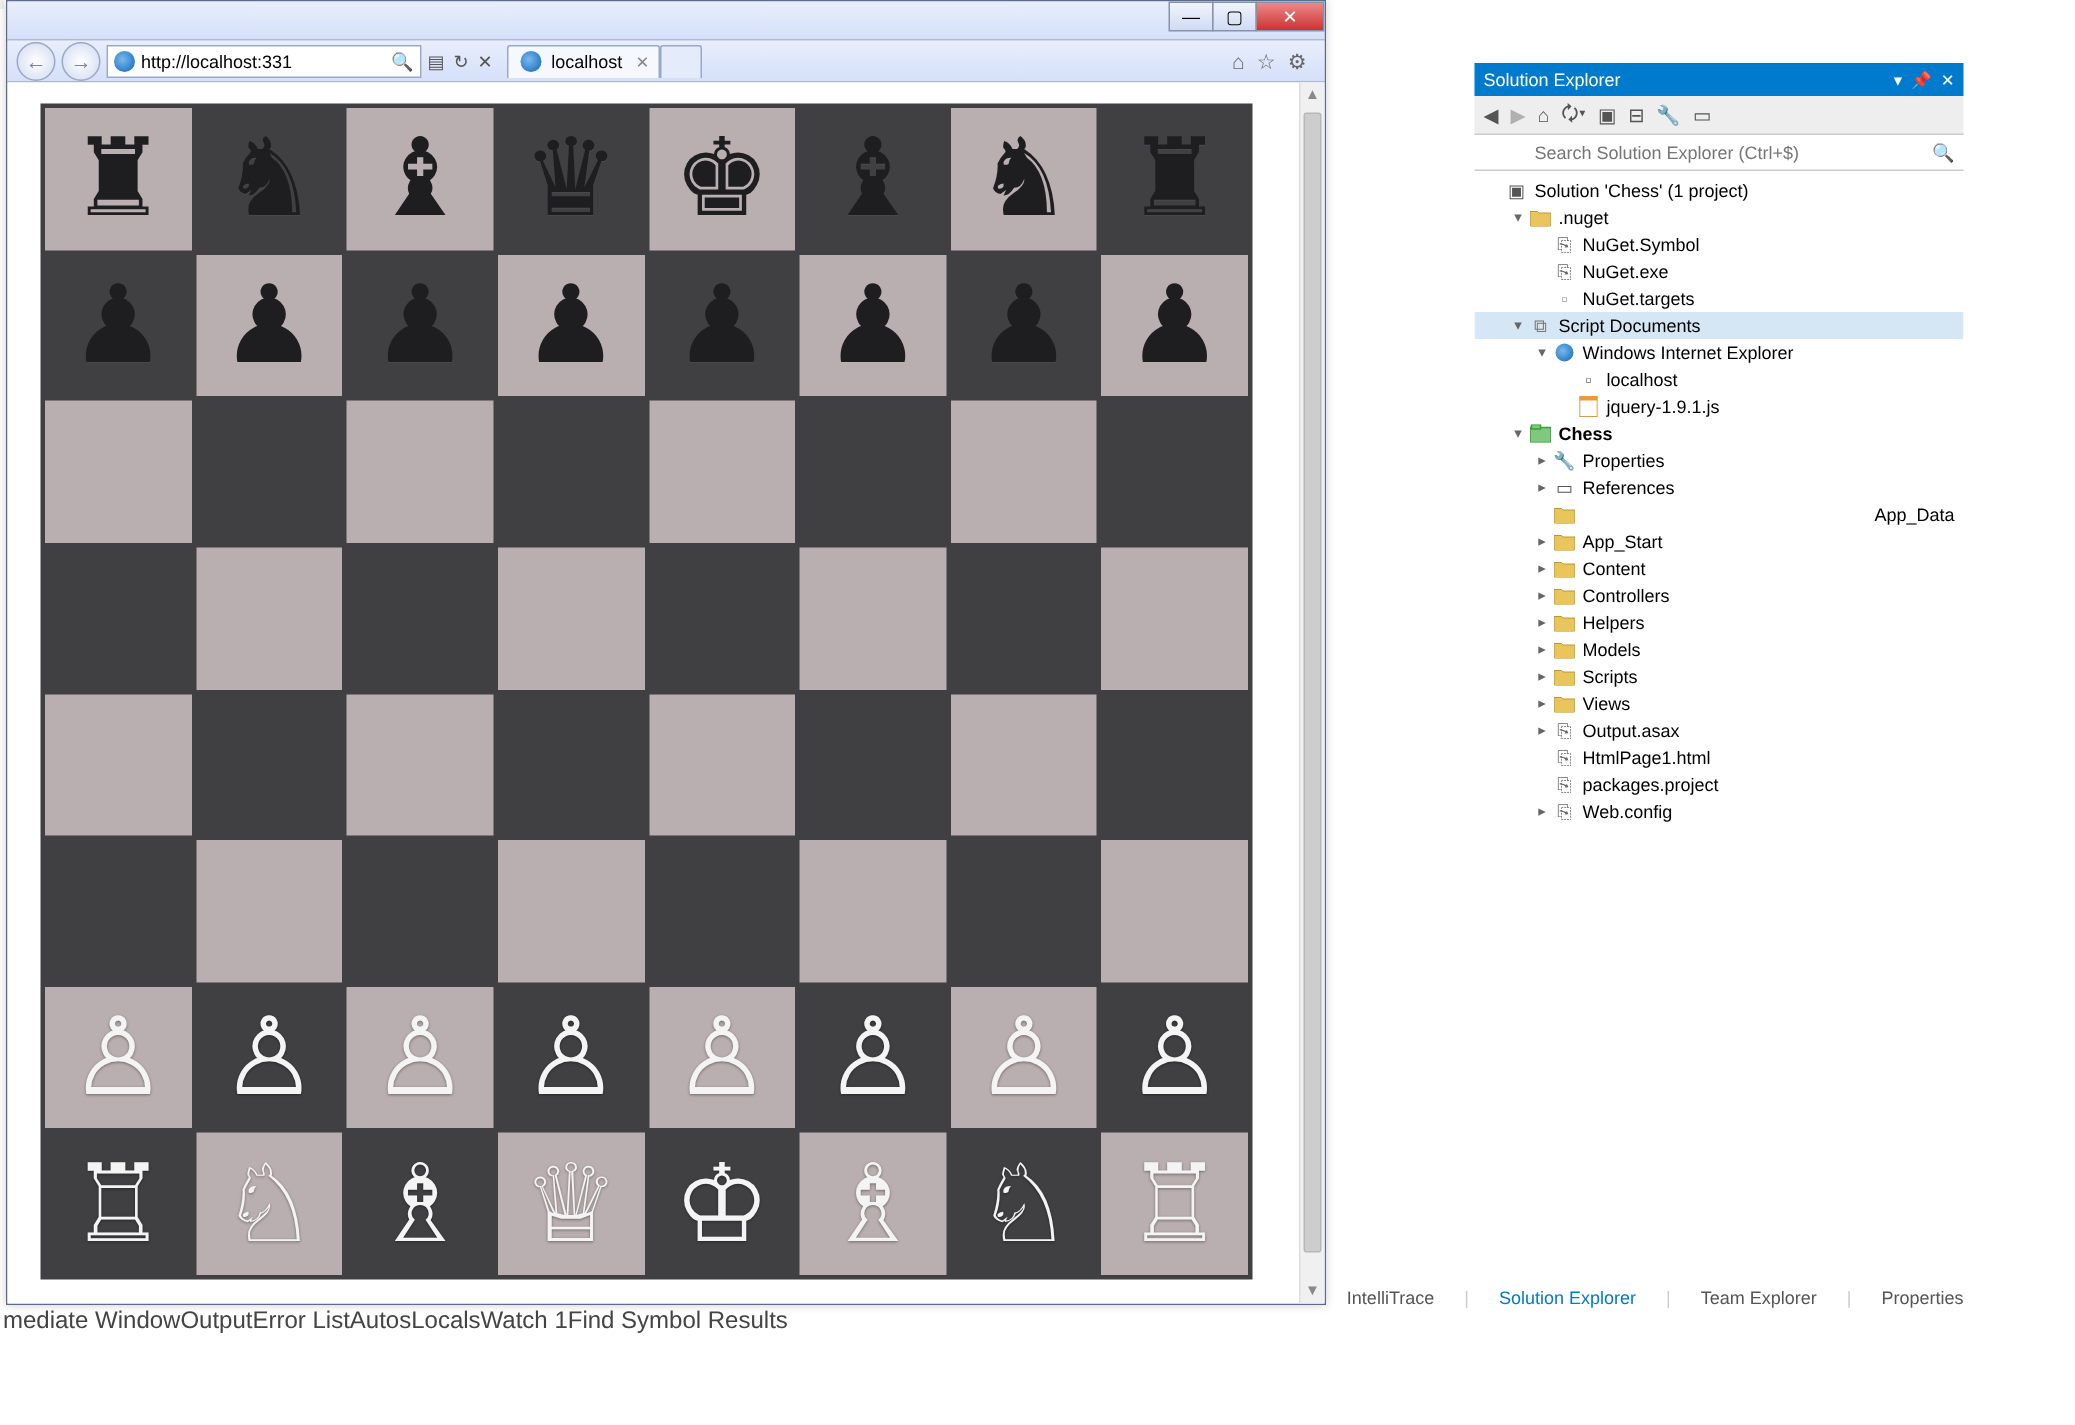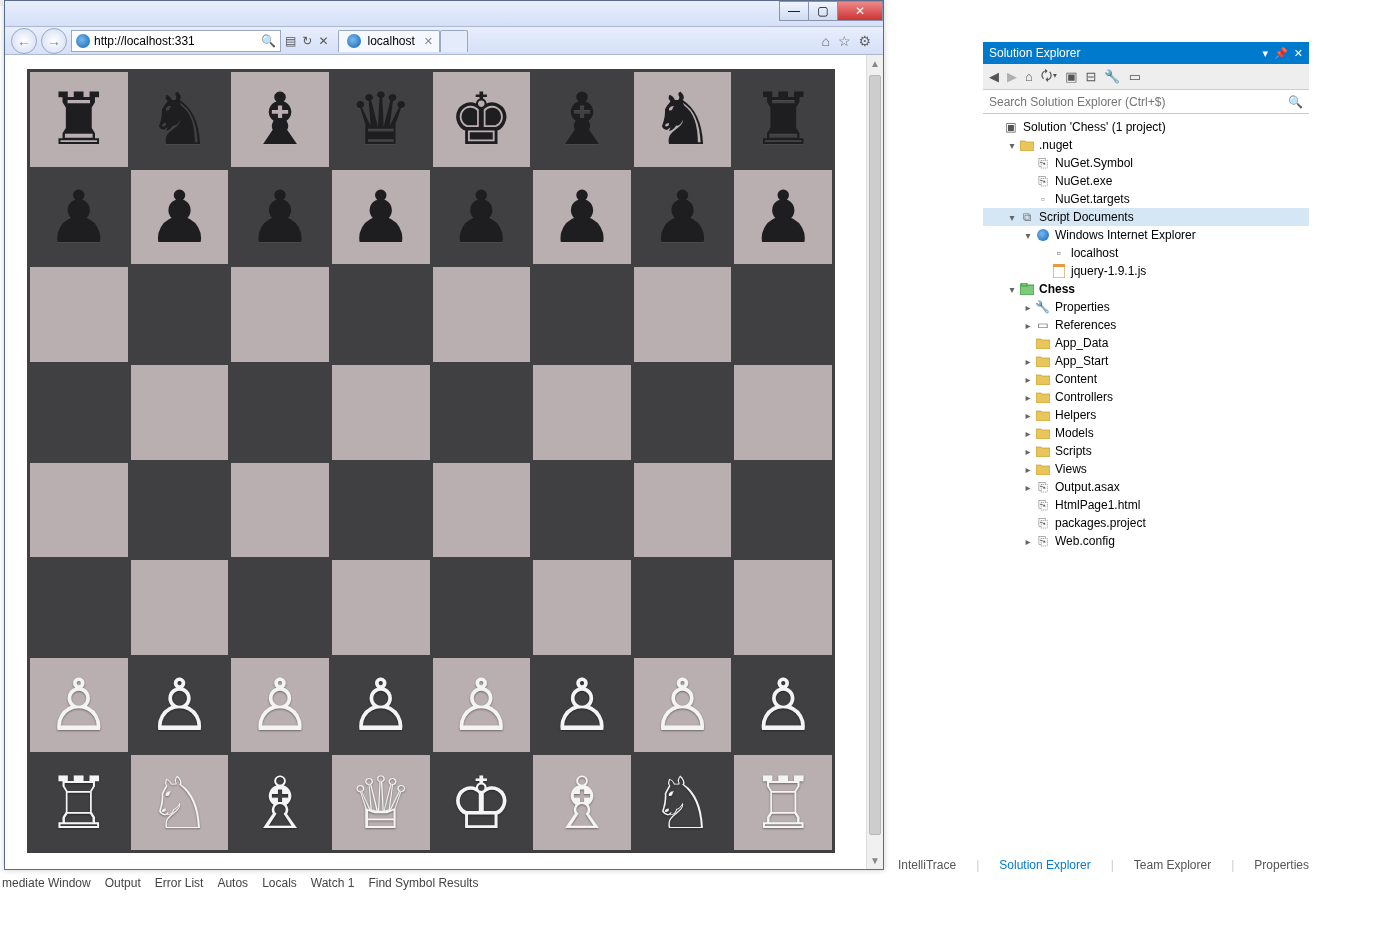--- a/index.html
+++ b/index.html
@@ -170,21 +170,21 @@
     gap: 8px; padding: 0 6px;
     color: #555; font-size: 13px;
   }
   .sol-search {
     height: 24px; border-bottom: 1px solid #ccc;
     display: flex; align-items: center;
     padding: 0 6px;
   }
   .sol-search input {
     flex: 1; border: none; outline: none;
-    font-size: 12px; color: #8b5cf6;
+    font-size: 12px; color: #8b5cf6; margin-left: 34px;
   }
   .tree {
     flex: 1; overflow: auto;
     padding: 4px 0;
   }
   .node {
     display: flex; align-items: center;
     height: 18px;
     padding-right: 6px;
     white-space: nowrap;
@@ -224,22 +224,22 @@
     font-size: 12px;
   }
   .bottom-tabs span { color: #555; cursor: default; }
   .bottom-tabs span.active { color: #007acc; }
   .bottom-tabs .sep { color: #ccc; }
 
   
   .ide-bottom {
     position: absolute;
     left: 2px; bottom: 60px;
-    display: flex; gap: 14px;
-    font-size: 12px; color: #444;
+    display: flex; 
+    font-size: 16px; color: #444;
   }
 
   
   .blur-menu {
     position: absolute; left: 0; top: -2px; width: 780px; height: 8px;
     background: repeating-linear-gradient(90deg,#d8d8d8 0 3px,#fff 3px 8px);
     opacity: .35;
   }
 
   
@@ -526,21 +526,21 @@
       <div class="node" style="padding-left: 38px;">
         <span class="twisty">▸</span>
         <span class="ic ic-wrench">🔧</span>
         <span class="lbl">Properties</span>
       </div>
       <div class="node" style="padding-left: 38px;">
         <span class="twisty">▸</span>
         <span class="ic ic-ref">▭</span>
         <span class="lbl">References</span>
       </div>
-      <div class="node" style="padding-left: 38px;">
+      <div class="node" style="padding-left: 38px; text-align: right;">
         <span class="twisty"></span>
         <span class="ic ic-folder">
           <svg width="14" height="12" viewBox="0 0 14 12">
             <path d="M0 2h5l1 1h8v8a1 1 0 0 1-1 1H1a1 1 0 0 1-1-1z" fill="#e8c65c" stroke="#b89020" stroke-width=".6"></path>
           </svg>
         </span>
         <span class="lbl">App_Data</span>
       </div>
       <div class="node" style="padding-left: 38px;">
         <span class="twisty">▸</span>

